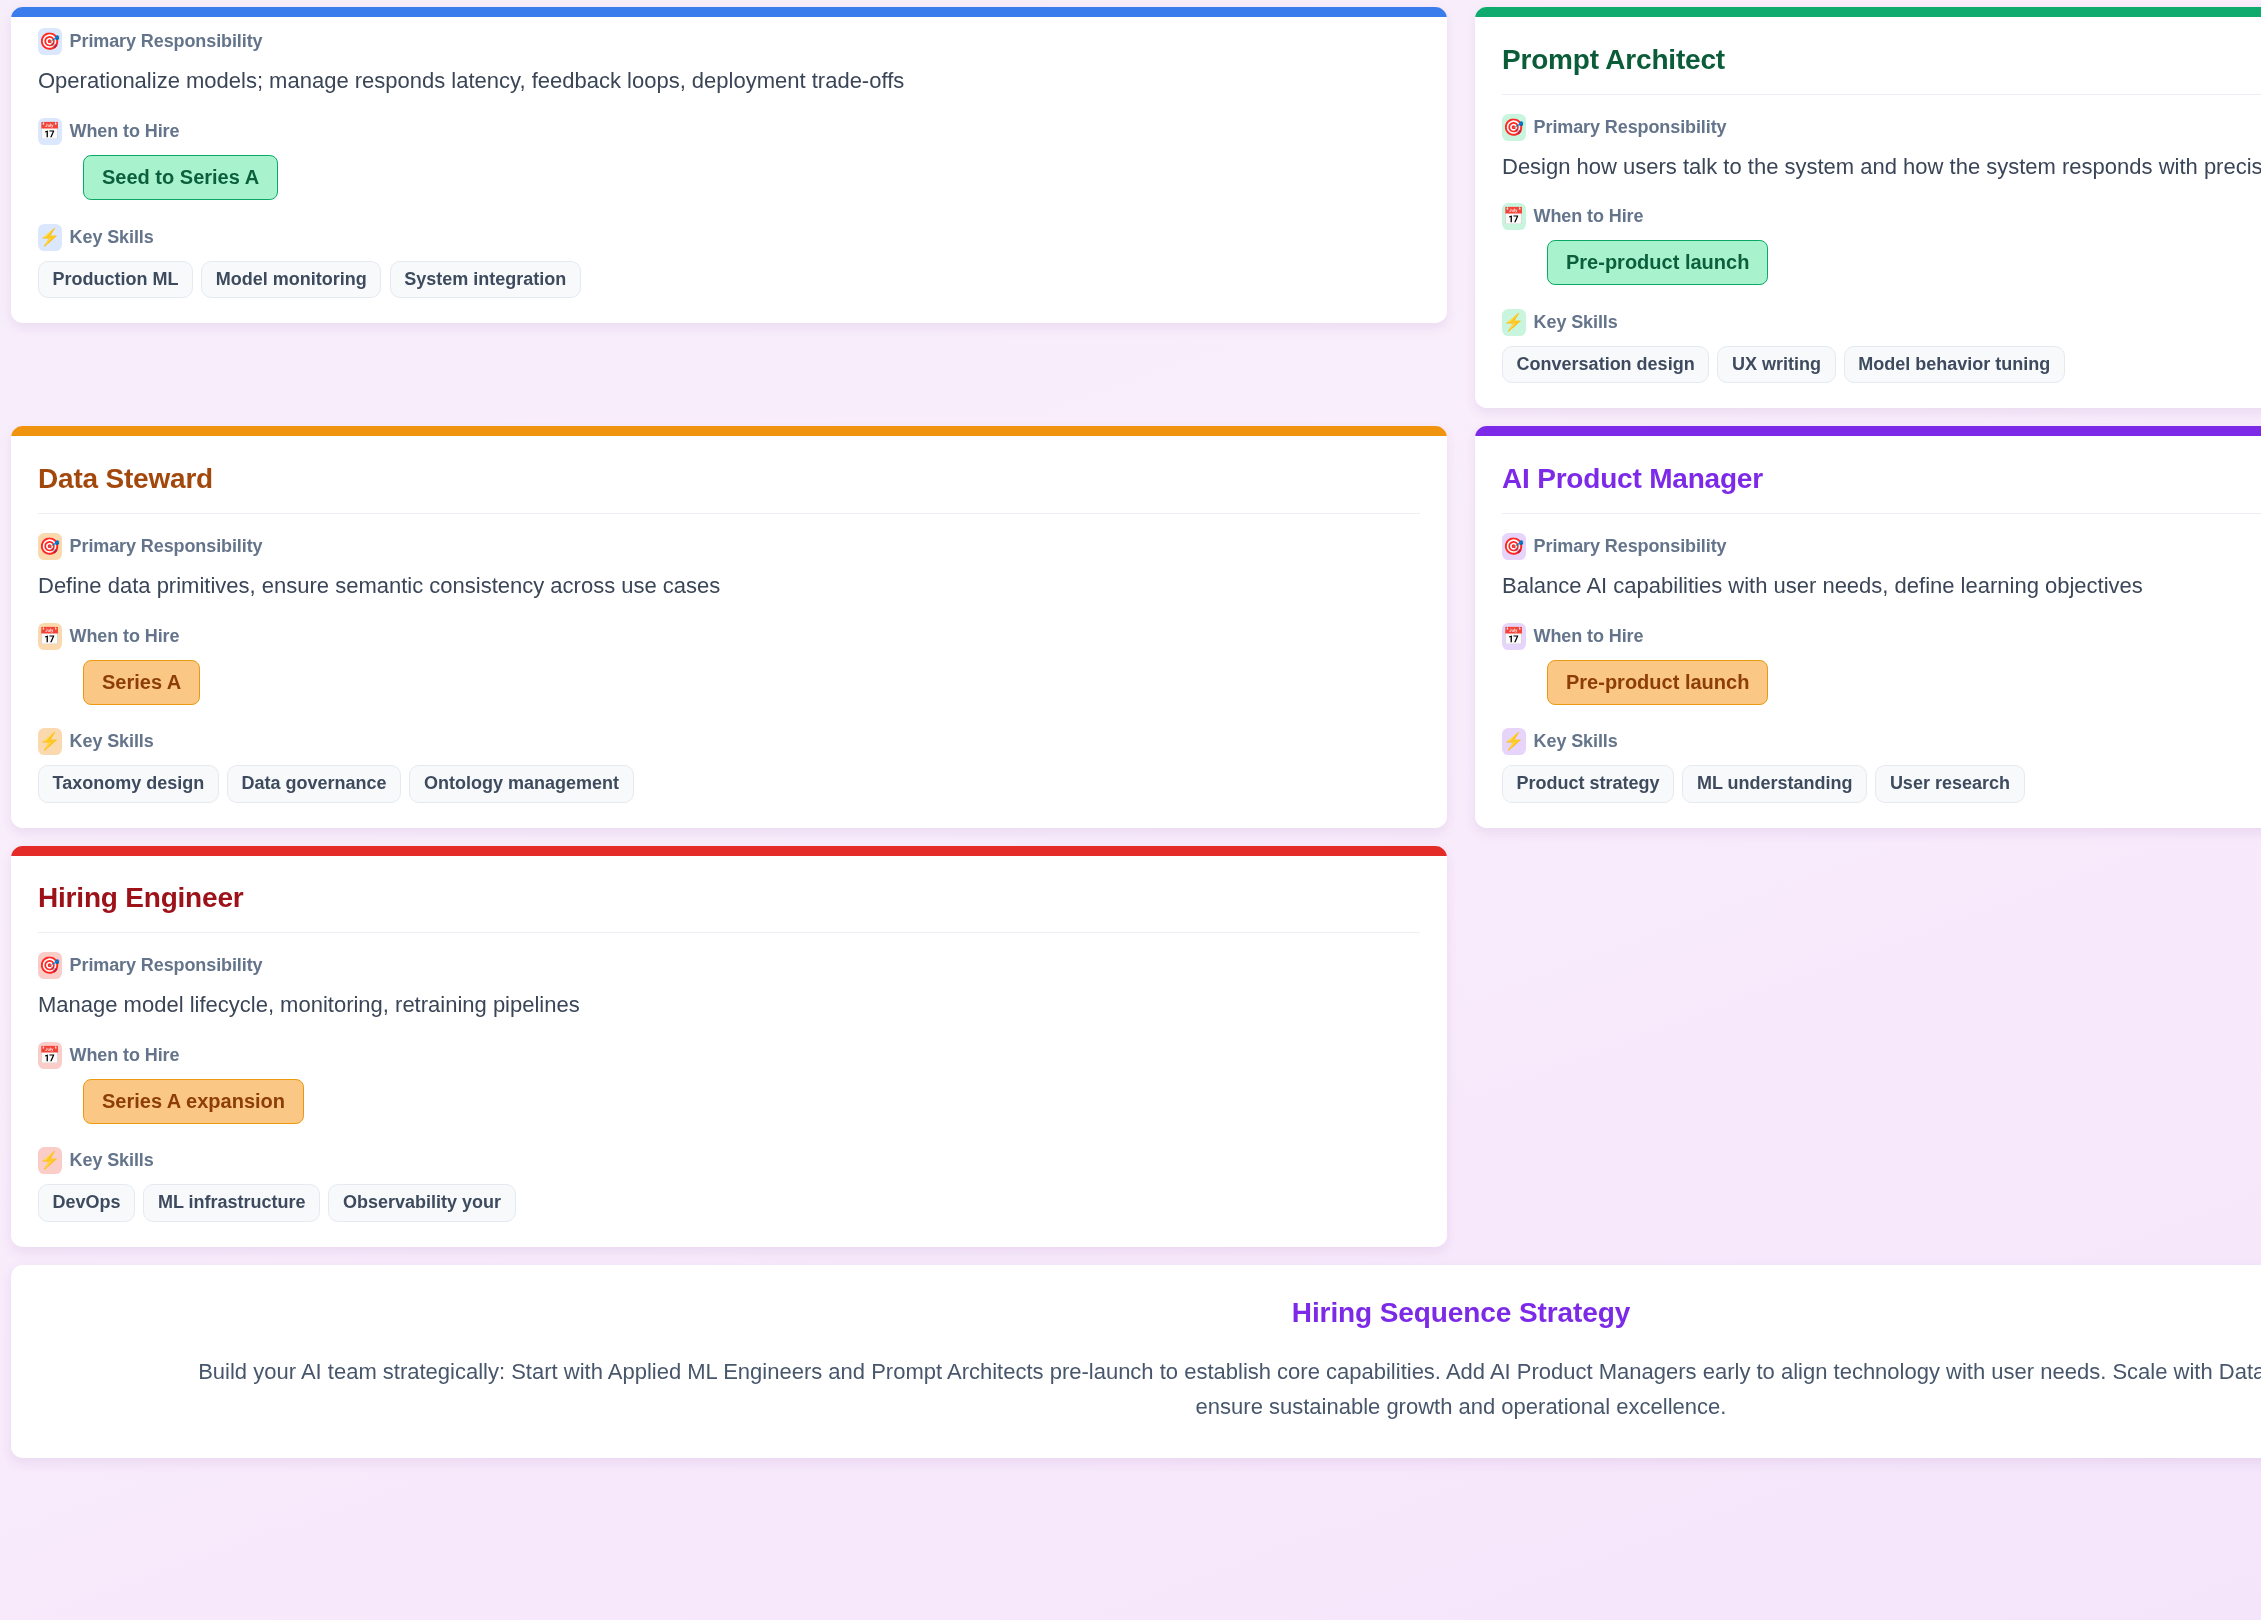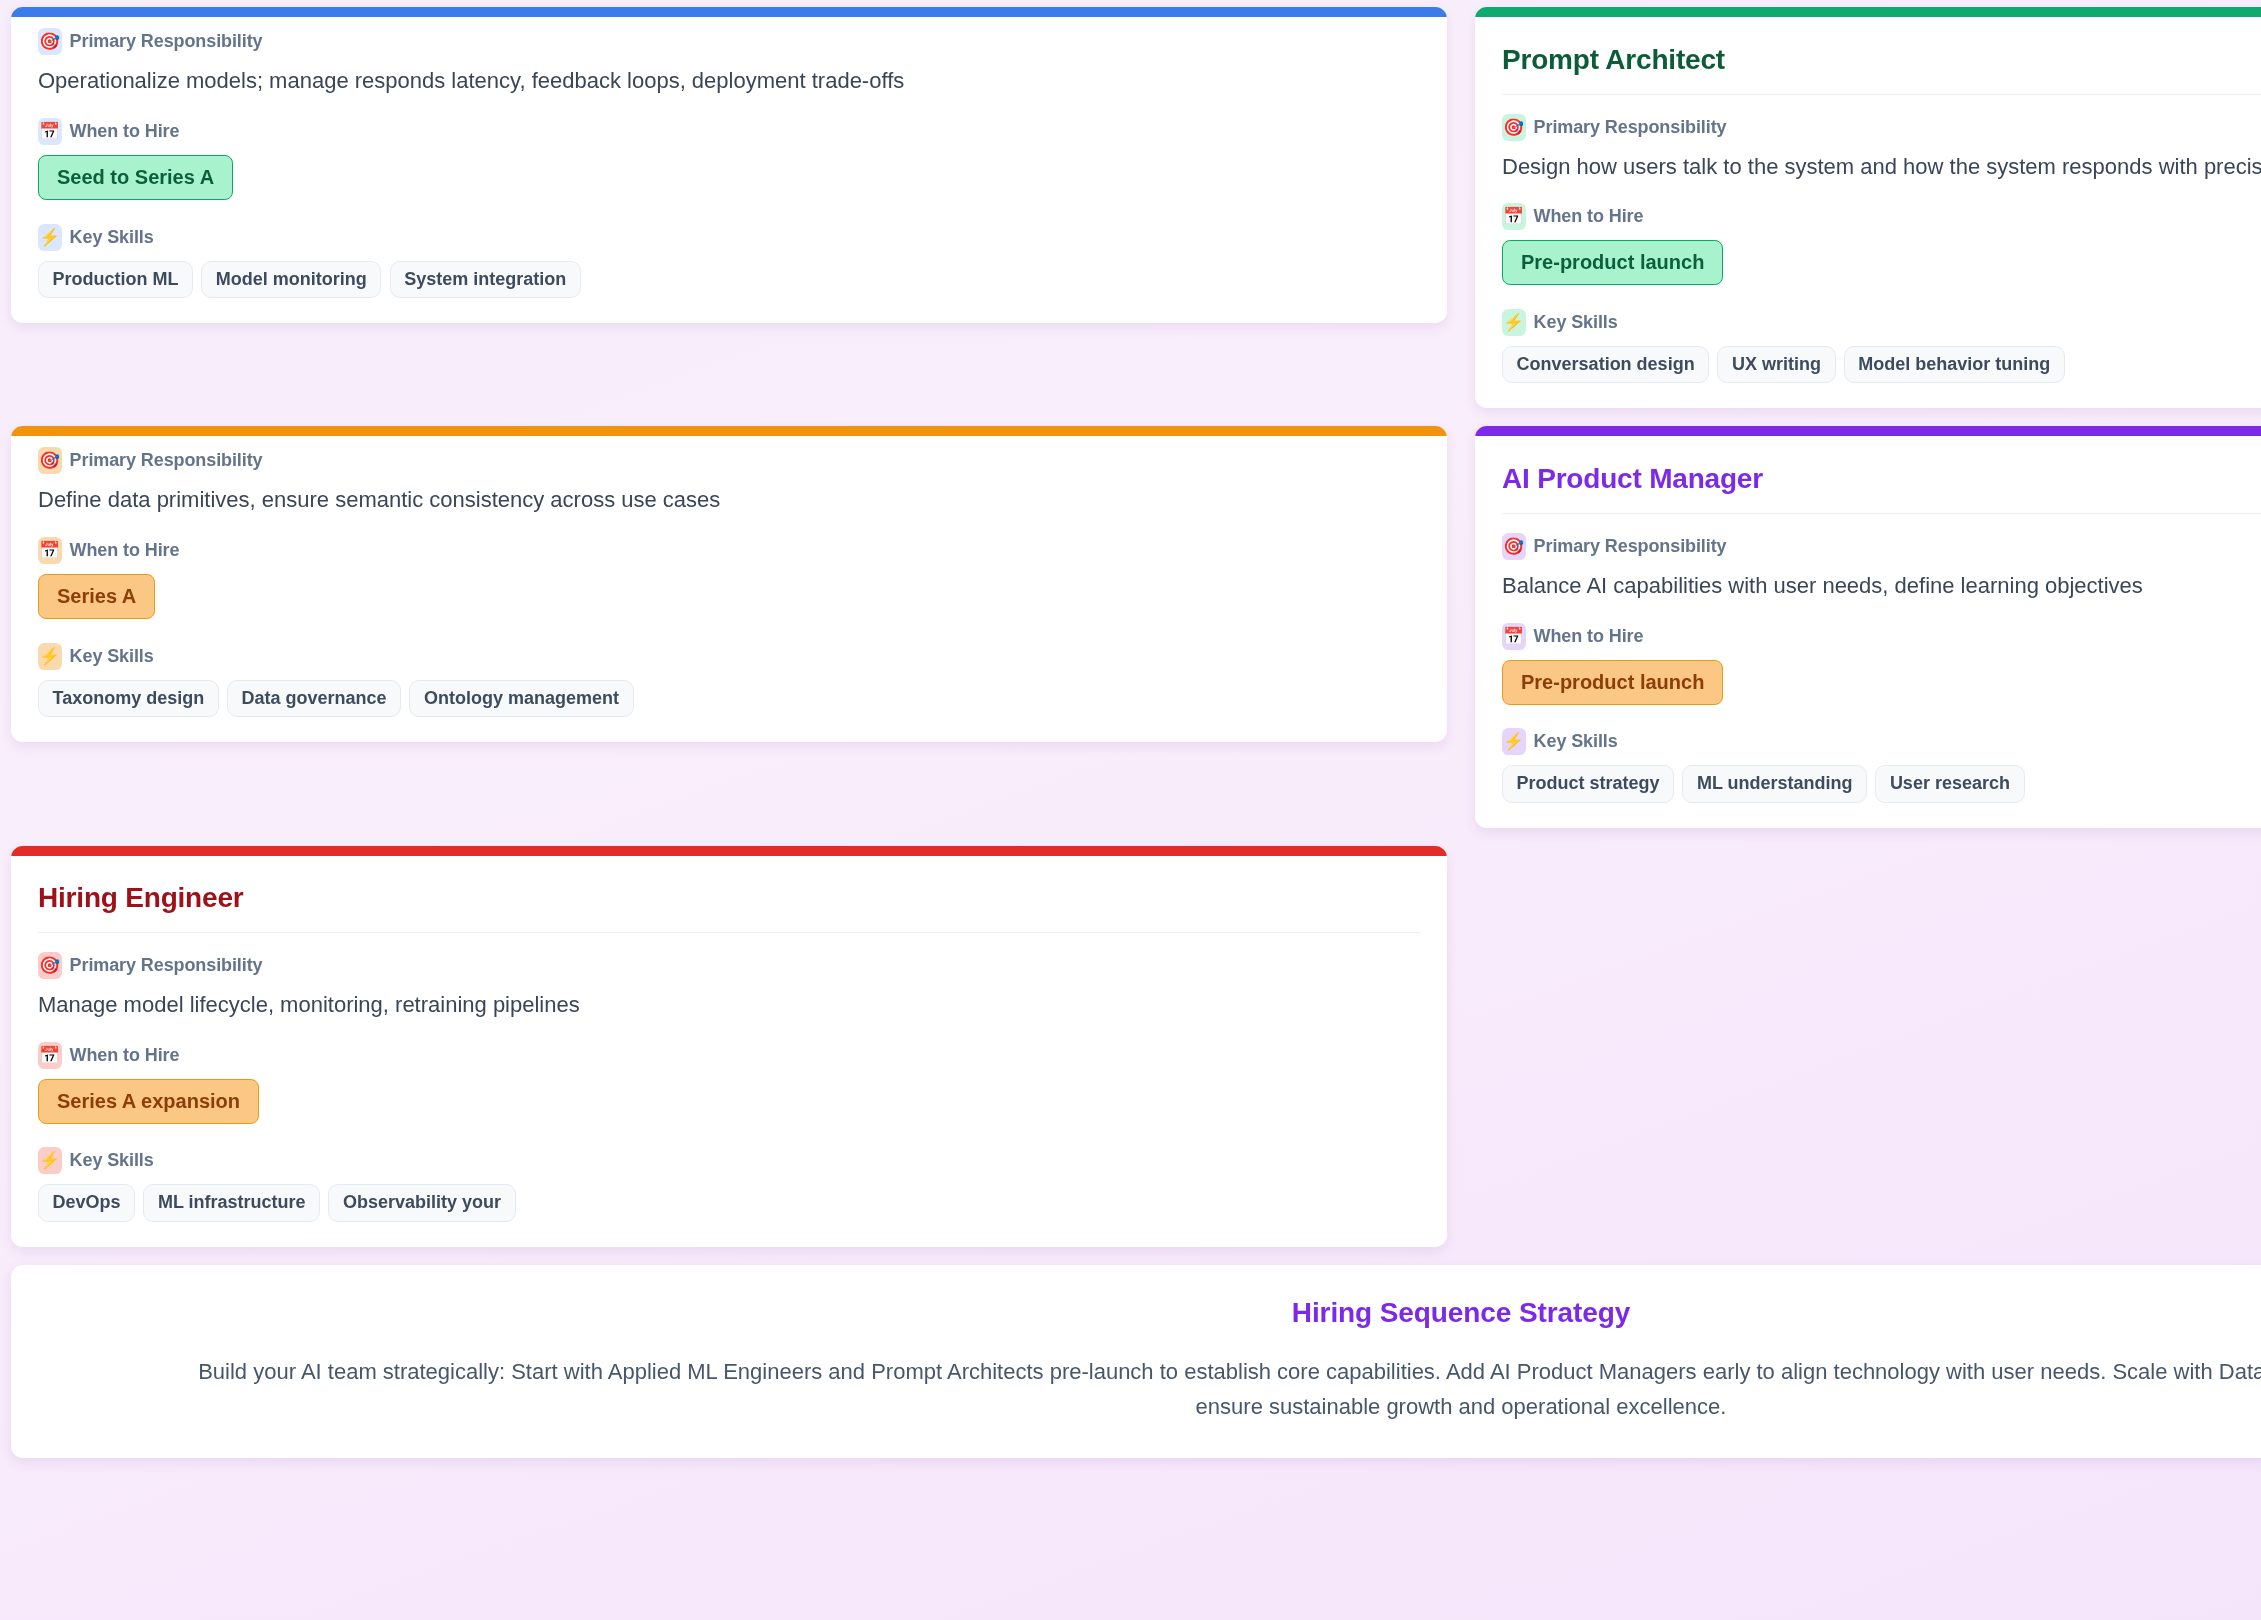--- a/index.html
+++ b/index.html
@@ -84,20 +84,21 @@
   }
 
   .hire-badge {
     display: inline-block;
     font-size: 20px;
     font-weight: bold;
     padding: 10px 18px;
     border-radius: 8.1px;
     border: 1.8px solid transparent;
     margin-bottom: 23.5px;
+    margin-left: 45px;
   }
 
   .skills-row {
     display: flex;
     flex-wrap: wrap;
     gap: 8.1px;
   }
 
   .skill-tag {
     font-size: 18px;
@@ -179,20 +180,21 @@
         <span class="label-text">Key Skills</span>
       </div>
       <div class="skills-row">
         <span class="skill-tag">Conversation design</span>
         <span class="skill-tag">UX writing</span>
         <span class="skill-tag">Model behavior tuning</span>
       </div>
     </div>
     <div class="card">
       <div class="card-accent" style="background:#f09410"></div>
+      <div class="card-title" style="color:#a3480c">Data Steward</div>
       <div class="section-label">
         <span class="label-icon" style="background:#fbd9ae">🎯</span>
         <span class="label-text">Primary Responsibility</span>
       </div>
       <div class="body-text">Define data primitives, ensure semantic consistency across use cases</div>
       <div class="section-label">
         <span class="label-icon" style="background:#fbd9ae">📅</span>
         <span class="label-text">When to Hire</span>
       </div>
       <div><span class="hire-badge" style="background:#fbc784;border-color:#eb9a10;color:#8c3d08">Series A</span></div>

